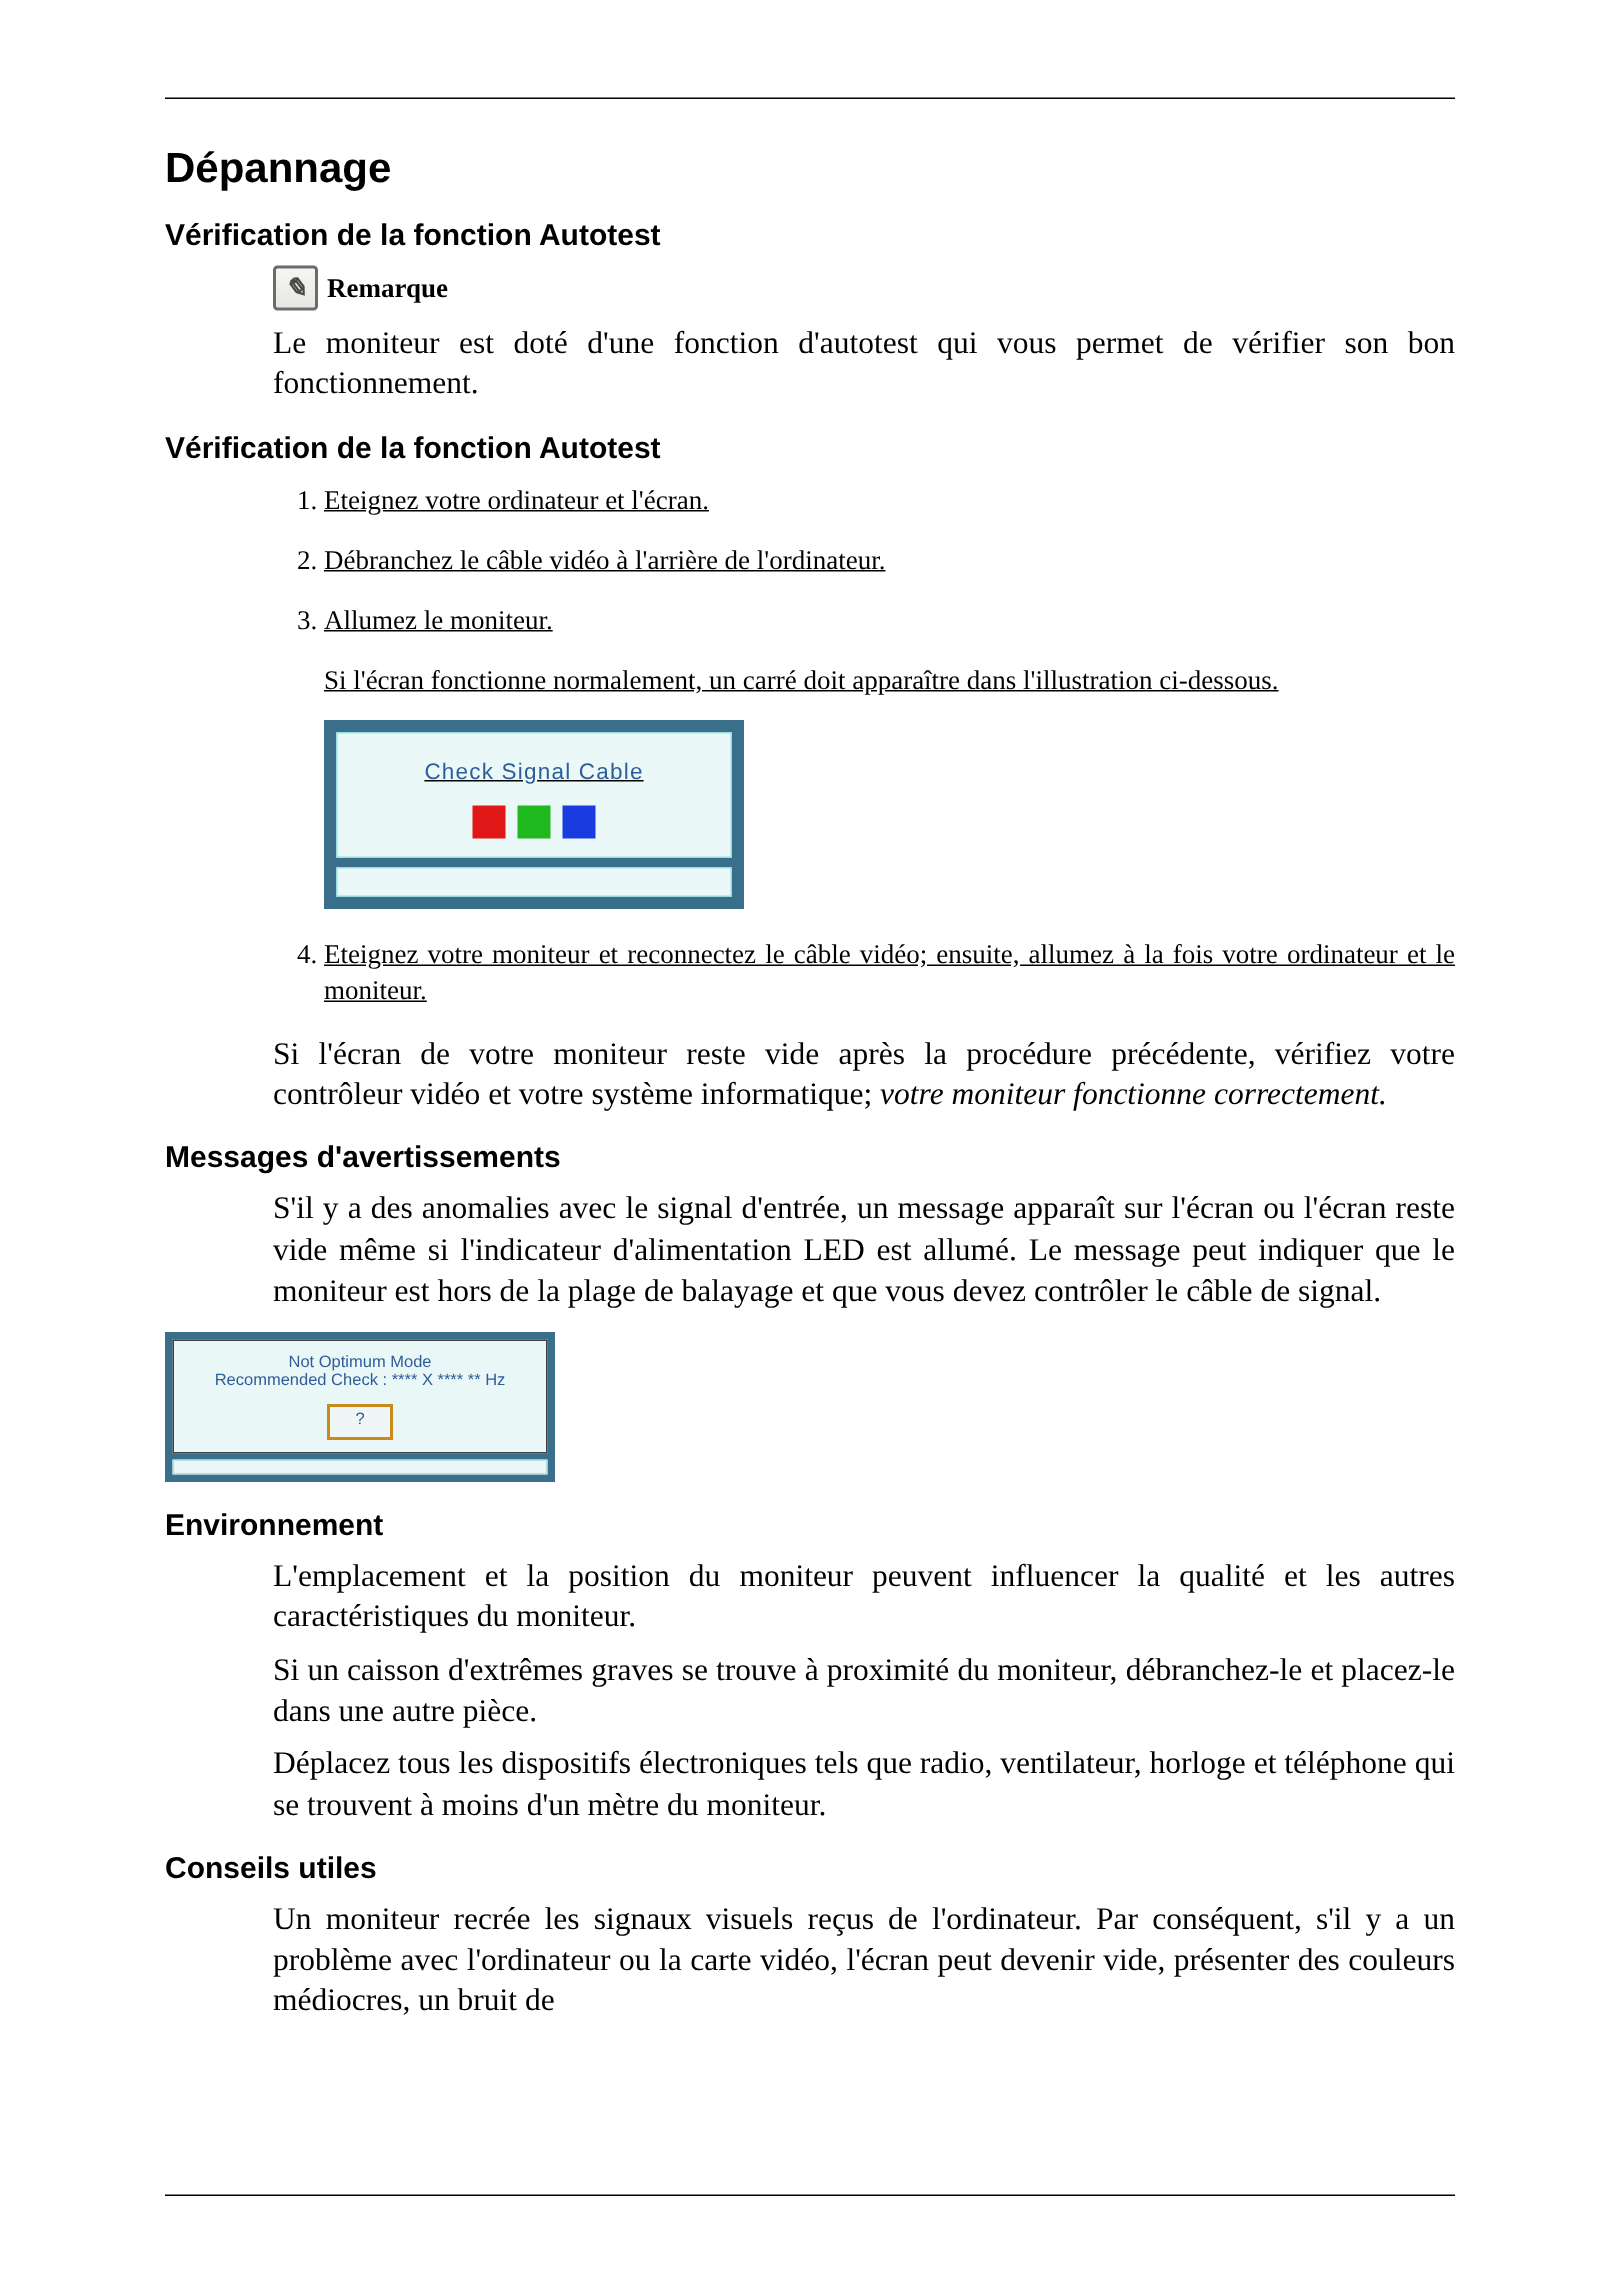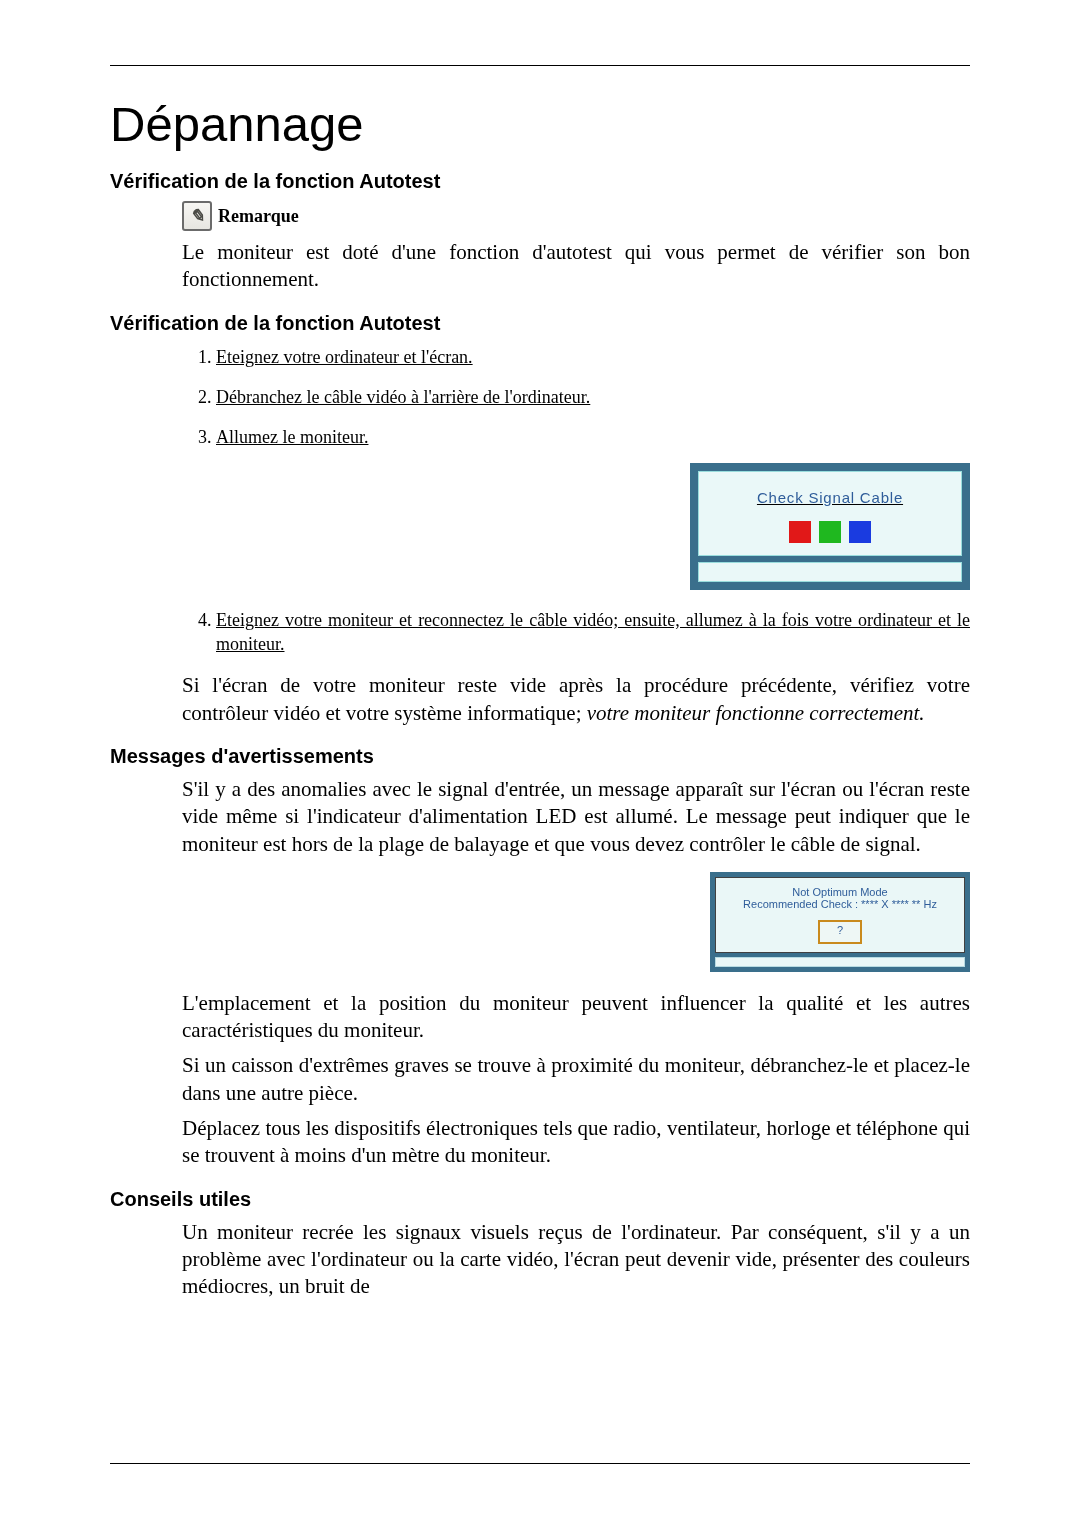--- a/index.html
+++ b/index.html
@@ -24,22 +24,22 @@
   .rule-bottom {
     border: none;
     border-top: 1.5px solid #000;
     position: absolute;
     left: 110px;
     right: 110px;
     bottom: 55px;
   }
   h1.title {
     font-family: Arial, Helvetica, sans-serif;
-    font-weight: normal;
-    font-size: 49px;
+    font-weight: bold;
+    font-size: 28px;
     margin: 24px 0 12px 0;
   }
   h2.section {
     font-family: Arial, Helvetica, sans-serif;
     font-weight: bold;
     font-size: 20px;
     margin: 18px 0 8px 0;
   }
   .note-line {
     margin: 4px 0 6px 72px;
@@ -87,21 +87,21 @@
   .sub-para {
     margin-top: 16px;
     text-align: justify;
   }
   .italic { font-style: italic; }
 
   
   .figure-center {
     margin: 14px auto 18px auto;
     display: flex;
-    justify-content: flex-end;
+    justify-content: flex-start;
   }
   .osd-box1 {
     width: 280px;
     background: #3a6f8c;
     border: 2px solid #3a6f8c;
     padding: 6px;
     box-sizing: border-box;
   }
   .osd-inner1 {
     background: #eaf8f8;
@@ -196,20 +196,21 @@
 
   <p class="para-indent">Le moniteur est doté d'une fonction d'autotest qui vous permet de vérifier son bon fonctionnement.</p>
 
   <h2 class="section">Vérification de la fonction Autotest</h2>
 
   <ol class="steps">
     <li>Eteignez votre ordinateur et l'écran.</li>
     <li>Débranchez le câble vidéo à l'arrière de l'ordinateur.</li>
     <li>
       <span>Allumez le moniteur.</span>
+      <div class="sub-para">Si l'écran fonctionne normalement, un carré doit apparaître dans l'illustration ci-dessous.</div>
 
       <div class="figure-center">
         <div class="osd-box1">
           <div class="osd-inner1">
             <div class="osd-text1">Check Signal Cable</div>
             <div class="color-row">
               <span class="sq red"></span>
               <span class="sq green"></span>
               <span class="sq blue"></span>
             </div>
@@ -234,20 +235,21 @@
     <div class="osd-box2">
       <div class="osd-inner2">
         <div class="osd-text2a">Not Optimum Mode</div>
         <div class="osd-text2b">Recommended Check : **** X **** ** Hz</div>
         <div class="osd-btn">?</div>
       </div>
       <div class="osd-footer2"></div>
     </div>
   </div>
 
+  <h2 class="section">Environnement</h2>
   <p class="para-indent">L'emplacement et la position du moniteur peuvent influencer la qualité et les autres caractéristiques du moniteur.</p>
   <p class="para-indent">Si un caisson d'extrêmes graves se trouve à proximité du moniteur, débranchez-le et placez-le dans une autre pièce.</p>
   <p class="para-indent">Déplacez tous les dispositifs électroniques tels que radio, ventilateur, horloge et téléphone qui se trouvent à moins d'un mètre du moniteur.</p>
 
   <h2 class="section">Conseils utiles</h2>
   <p class="para-indent">Un moniteur recrée les signaux visuels reçus de l'ordinateur. Par conséquent, s'il y a un problème avec l'ordinateur ou la carte vidéo, l'écran peut devenir vide, présenter des couleurs médiocres, un bruit de</p>
 
   <hr class="rule-bottom">
 </div>
 

